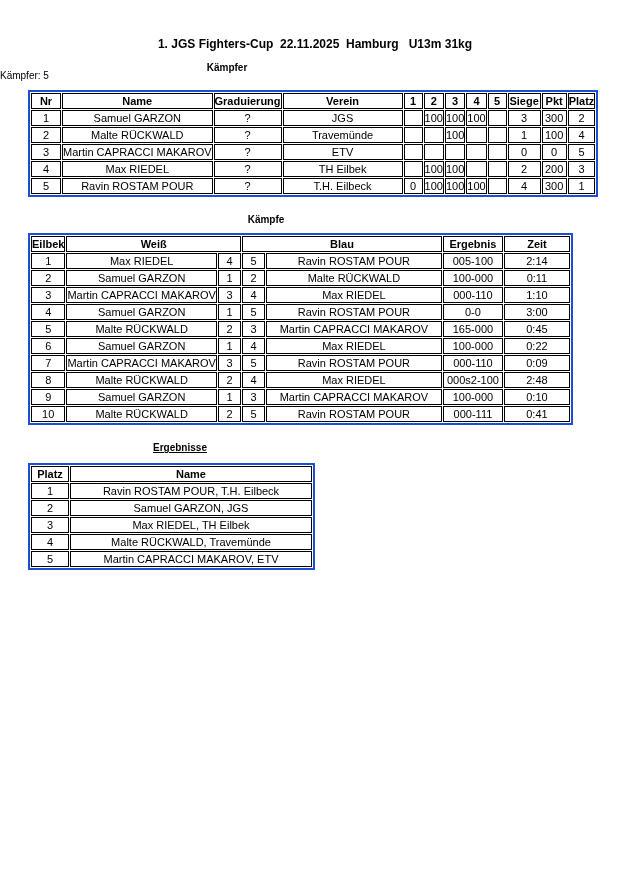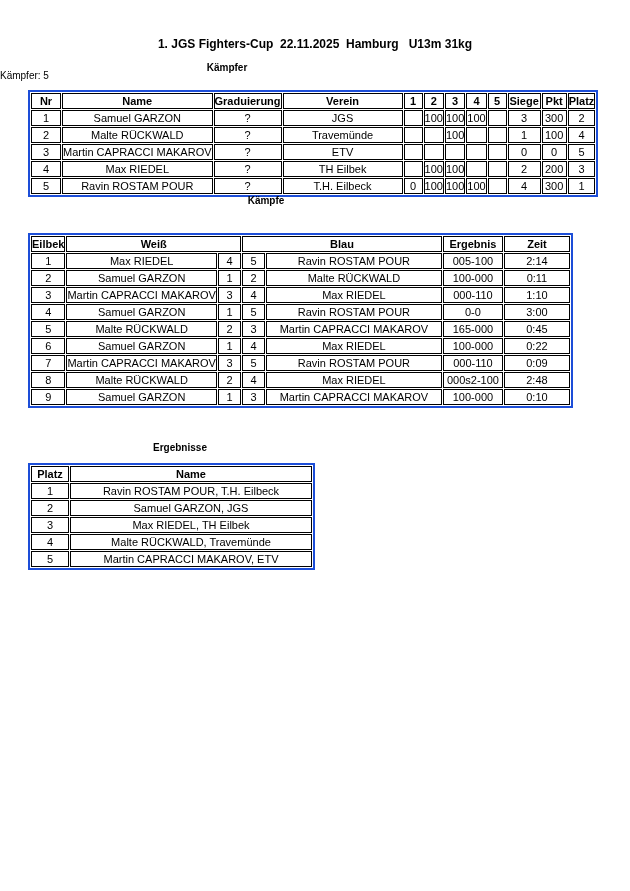--- a/index.html
+++ b/index.html
@@ -7,22 +7,22 @@
     width:630px; height:891px; background:#ffffff; position:relative;
     font-family:"Liberation Sans", sans-serif; color:#000; overflow:hidden;
   }
   .abs { position:absolute; }
   .page-title {
     top:37px; left:0; width:630px; text-align:center;
     font-size:12px; font-weight:bold; white-space:pre;
   }
   .sec-title { font-size:10px; font-weight:bold; text-align:center; }
   .st1 { top:62px; left:0; width:454px; }
-  .st2 { top:195px; left:0; width:532px; }
-  .st3 { top:442px; left:0; width:360px; }
+  .st2 { top:214px; left:0; width:532px; }
+  .st3 { top:442px; left:0; width:360px;text-decoration:underline; }
   .count-label { top:70px; left:0; width:610px; text-align:left; font-size:10px; }
 
   table.t {
     position:absolute; border:2px solid #1d4ed8; border-collapse:separate;
     border-spacing:1px; background:#fff; table-layout:fixed;
   }
   table.t td, table.t th {
     border:1px solid #000; box-sizing:border-box;
     font-size:11px; line-height:13px; height:16px; padding:0;
     text-align:center; vertical-align:middle;
@@ -245,20 +245,29 @@
     </tr>
     <tr>
       <td>9</td>
       <td class="left win">Samuel GARZON</td>
       <td>1</td>
       <td class="thickL">3</td>
       <td class="left">Martin CAPRACCI MAKAROV</td>
       <td>100-000</td>
       <td>0:10</td>
     </tr>
+    <tr>
+      <td>10</td>
+      <td class="left">Malte RÜCKWALD</td>
+      <td>2</td>
+      <td class="thickL">5</td>
+      <td class="left win">Ravin ROSTAM POUR</td>
+      <td>000-111</td>
+      <td>0:41</td>
+    </tr>
   </tbody>
 </table>
 
 <div class="abs sec-title st3">Ergebnisse</div>
 
 <table class="t" id="tbl-ergebnisse">
   <colgroup>
     <col style="width:38px">
       <col style="width:242px">
   </colgroup>

